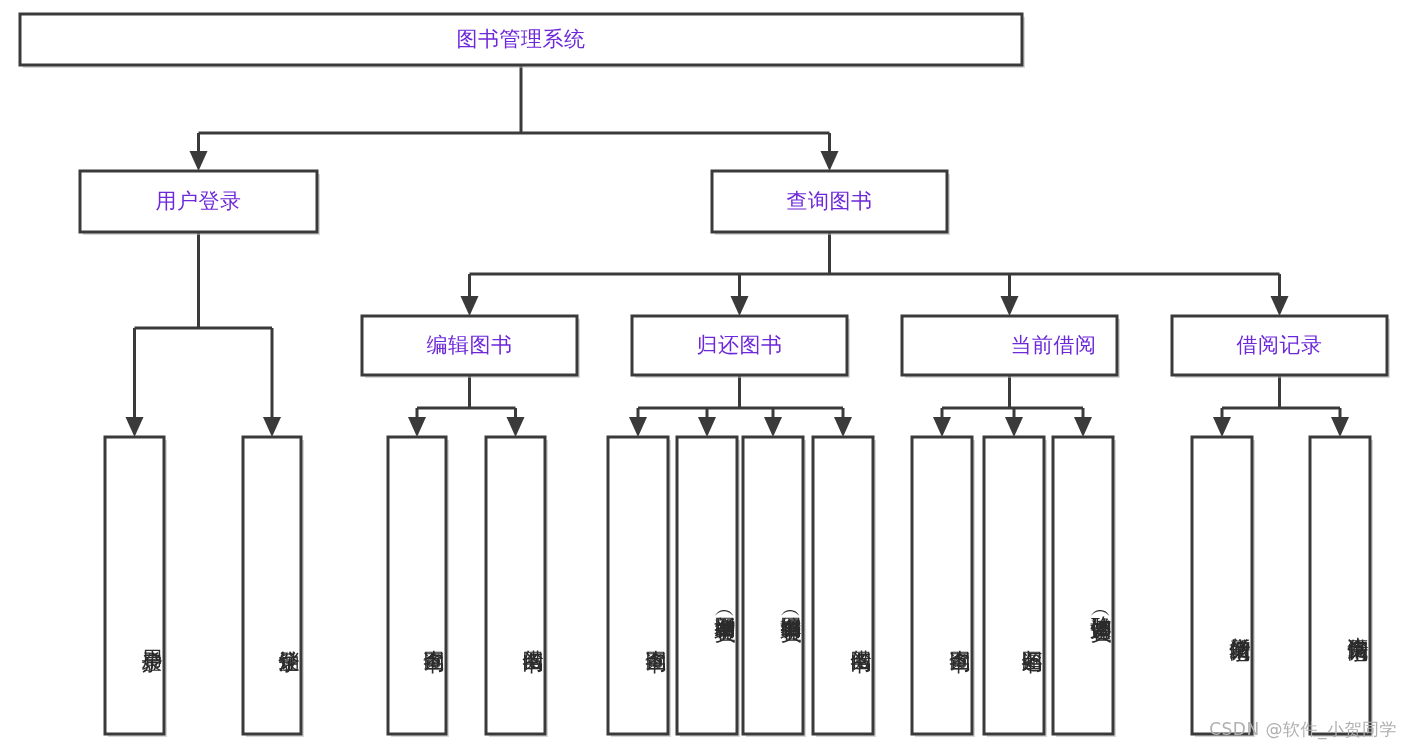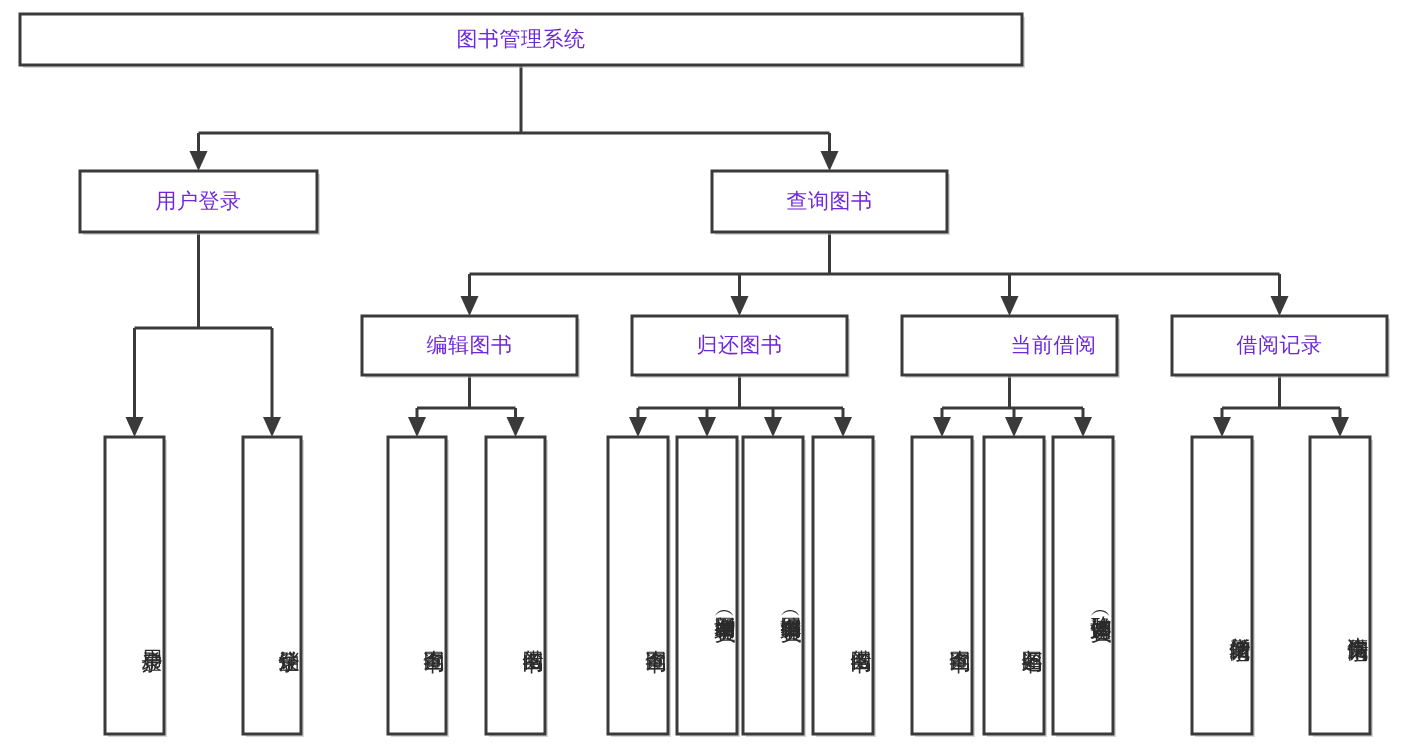--- a/index.html
+++ b/index.html
@@ -202,14 +202,15 @@
       <div class="node-label-v" style="left: 677px; top: 437px; width: 60px; height: 297px; padding-top: 36px; box-sizing: border-box;">新增图书（管理员）</div>
       <div class="node-label-v" style="left: 743px; top: 437px; width: 60px; height: 297px; padding-top: 36px; box-sizing: border-box;">编辑图书（管理员）</div>
       <div class="node-label-v" style="left: 813px; top: 437px; width: 60px; height: 297px; padding-top: 99px; box-sizing: border-box;">借阅图书</div>
       <div class="node-label-v" style="left: 912px; top: 437px; width: 60px; height: 297px; padding-top: 99px; box-sizing: border-box;">查询图书</div>
       <div class="node-label-v" style="left: 984px; top: 437px; width: 60px; height: 297px; padding-top: 99px; box-sizing: border-box;">归还图书</div>
       <div class="node-label-v" style="left: 1053px; top: 437px; width: 60px; height: 297px; padding-top: 36px; box-sizing: border-box;">确认归还（管理员）</div>
       <div class="node-label-v" style="left: 1192px; top: 437px; width: 60px; height: 297px; padding-top: 74px; box-sizing: border-box;">新增借阅记录</div>
       <div class="node-label-v" style="left: 1310px; top: 437px; width: 60px; height: 297px; padding-top: 74px; box-sizing: border-box;">查询借阅记录</div>
     </div>
 
+  <div class="watermark">CSDN @软件_小贺同学</div>
 
 </div>
 
 </body></html>

